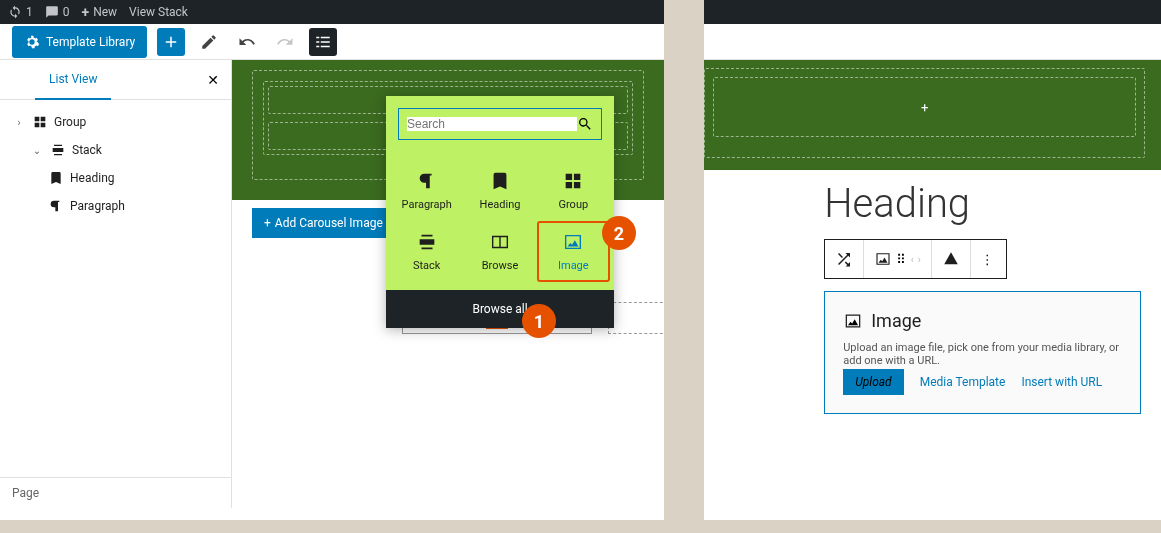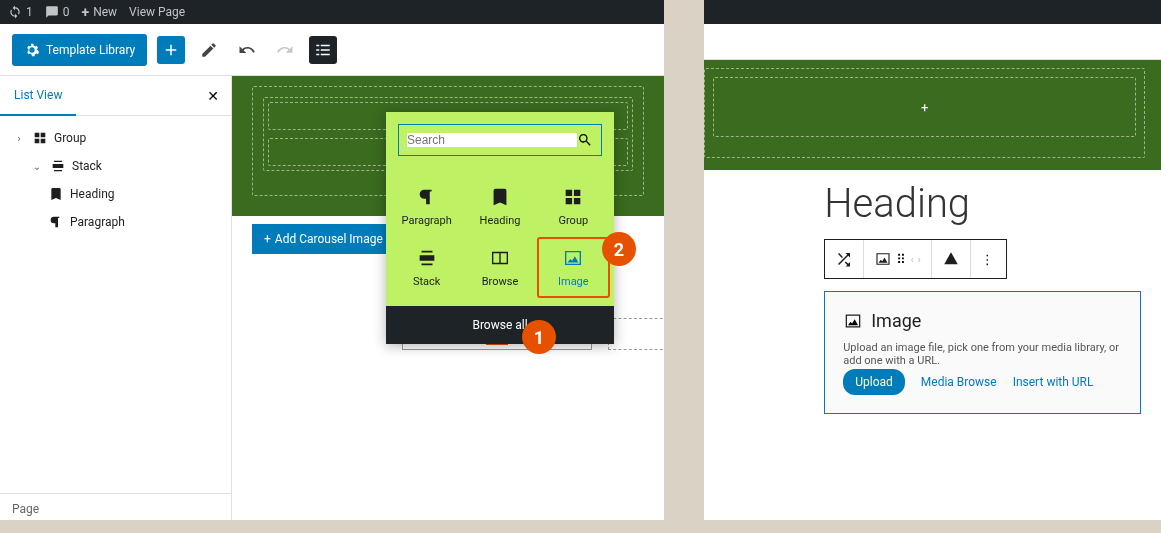--- a/index.html
+++ b/index.html
@@ -8,34 +8,34 @@
 .panel { background: #fff; overflow: hidden; position: relative; }
 .panel.left { width: 666px; height: 520px; }
 .panel.right { width: 458px; height: 520px; margin-left: 20px; }
 
 
 .adminbar { background: #1d2327; color: #c3c4c7; height: 24px; display: flex; align-items: center; padding: 0 8px; font-size: 12px; gap: 12px; }
 .adminbar .item { display: flex; align-items: center; gap: 4px; }
 .adminbar svg { width: 14px; height: 14px; fill: #c3c4c7; }
 
 
-.toolbar { height: 52px; display: flex; align-items: center; padding: 0 12px; gap: 10px; border-bottom: 1px solid #e0e0e0; }
+.toolbar { height: 36px; display: flex; align-items: center; padding: 0 12px; gap: 10px; border-bottom: 1px solid #e0e0e0; }
 .tpl-btn { background: #007cba; color: #fff; border-radius: 3px; padding: 8px 12px; display: flex; align-items: center; gap: 6px; font-size: 12px; cursor: pointer; }
 .tpl-btn svg { width: 16px; height: 16px; fill: #fff; }
 .add-btn { background: #007cba; width: 28px; height: 28px; border-radius: 3px; display: flex; align-items: center; justify-content: center; cursor: pointer; }
 .add-btn svg { width: 18px; height: 18px; fill: #fff; }
 .tool-icon { width: 28px; height: 28px; display: flex; align-items: center; justify-content: center; cursor: pointer; color: #444; }
 .tool-icon.dark { background: #1d2327; border-radius: 3px; color: #fff; }
 .tool-icon svg { width: 18px; height: 18px; fill: currentColor; }
 .tool-icon.dim { opacity: 0.3; }
 
 
 .editor-body { display: flex; height: calc(100% - 72px); }
 .sidebar { width: 232px; border-right: 1px solid #e0e0e0; display: flex; flex-direction: column; }
-.sb-tabs { display: flex; align-items: center; border-bottom: 1px solid #e0e0e0; position: relative; }
+.sb-tabs { display: flex; align-items: center; border-bottom: 1px solid #e0e0e0; position: relative; padding-left: 35px; }
 .sb-tab { padding: 12px 14px; font-size: 12px; color: #666; cursor: pointer; }
 .sb-tab.active { color: #007cba; border-bottom: 2px solid #007cba; margin-bottom: -1px; }
 .sb-close { margin-left: auto; padding: 0 12px; font-size: 14px; cursor: pointer; }
 .sb-tree { padding: 8px 0; flex: 1; overflow: auto; }
 .tree-row { display: flex; align-items: center; padding: 6px 12px; gap: 6px; cursor: pointer; font-size: 12px; color: #1e1e1e; }
 .tree-row .chev { width: 14px; text-align: center; font-size: 10px; color: #666; }
 .tree-row svg { width: 16px; height: 16px; fill: #1e1e1e; }
 .tree-row.indent1 { padding-left: 30px; }
 .tree-row.indent2 { padding-left: 48px; }
 .sb-footer { border-top: 1px solid #e0e0e0; padding: 8px 12px; font-size: 12px; color: #666; }
@@ -75,21 +75,21 @@
 .big-heading { font-size: 40px; font-weight: 300; color: #333; margin-bottom: 12px; }
 .block-toolbar { display: inline-flex; border: 1px solid #1e1e1e; background: #fff; height: 40px; margin-bottom: 12px; }
 .block-toolbar .bt-item { border-right: 1px solid #ddd; display: flex; align-items: center; justify-content: center; padding: 0 10px; cursor: pointer; gap: 4px; }
 .block-toolbar .bt-item:last-child { border-right: none; }
 .block-toolbar svg { width: 18px; height: 18px; fill: #1e1e1e; }
 .block-toolbar .chev-lr { font-size: 10px; color: #bbb; }
 .image-placeholder { border: 1.5px solid #007cba; padding: 18px; background: #fafafa; }
 .image-placeholder .title { display: flex; align-items: center; gap: 8px; font-size: 18px; color: #1e1e1e; margin-bottom: 10px; }
 .image-placeholder .desc { font-size: 11px; color: #555; margin-bottom: 2px; }
 .image-placeholder .actions { display: flex; align-items: center; gap: 16px; font-size: 12px; }
-.image-placeholder .upload { background: #007cba; color: #fef9c3; padding: 6px 12px; border-radius: 12px; cursor: pointer; }
+.image-placeholder .upload { background: #007cba; color: #000000; padding: 6px 12px; border-radius: 0; cursor: pointer; font-style: italic; }
 .image-placeholder .link { color: #007cba; cursor: pointer; }
 </style>
 </head>
 <body>
 
 <div class="container">
 
   <div class="panel left">
 
     <div class="adminbar">
@@ -103,21 +103,21 @@
         <svg viewBox="0 0 24 24">
             <path d="M20 2H4c-1.1 0-2 .9-2 2v18l4-4h14c1.1 0 2-.9 2-2V4c0-1.1-.9-2-2-2z"></path>
           </svg>
         <span>0</span>
       </div>
       <div class="item">
         <span style="font-size:14px;font-weight:bold">+</span>
         <span>New</span>
       </div>
       <div class="item">
-        <span>View Page</span>
+        <span>View Stack</span>
       </div>
     </div>
 
     <div class="toolbar">
       <div class="tpl-btn">
         <svg viewBox="0 0 24 24">
             <path d="M12 8a4 4 0 100 8 4 4 0 000-8zm8.9 4c0 .5 0 .9-.1 1.3l2 1.6-2 3.5-2.4-1a7 7 0 01-2.2 1.3l-.4 2.6h-4l-.4-2.6a7 7 0 01-2.2-1.3l-2.4 1-2-3.5 2-1.6a7.7 7.7 0 010-2.6l-2-1.6 2-3.5 2.4 1a7 7 0 012.2-1.3L10 2.7h4l.4 2.6a7 7 0 012.2 1.3l2.4-1 2 3.5-2 1.6c.1.4.1.8.1 1.3z"></path>
           </svg>
         <span>Template Library</span>
       </div>
@@ -307,19 +307,19 @@
         <div class="title">
           <svg width="20" height="20" viewBox="0 0 24 24">
               <path fill="none" stroke="#1e1e1e" stroke-width="1.5" d="M4 5h16v14H4z"></path>
               <path d="M6 17l3-4 2 2 3-5 4 7z"></path>
             </svg>
           <span>Image</span>
         </div>
         <div class="desc">Upload an image file, pick one from your media library, or add one with a URL.</div>
         <div class="actions">
           <div class="upload">Upload</div>
-          <div class="link">Media Browse</div>
+          <div class="link">Media Template</div>
           <div class="link">Insert with URL</div>
         </div>
       </div>
     </div>
   </div>
 </div>
 
 </body></html>

